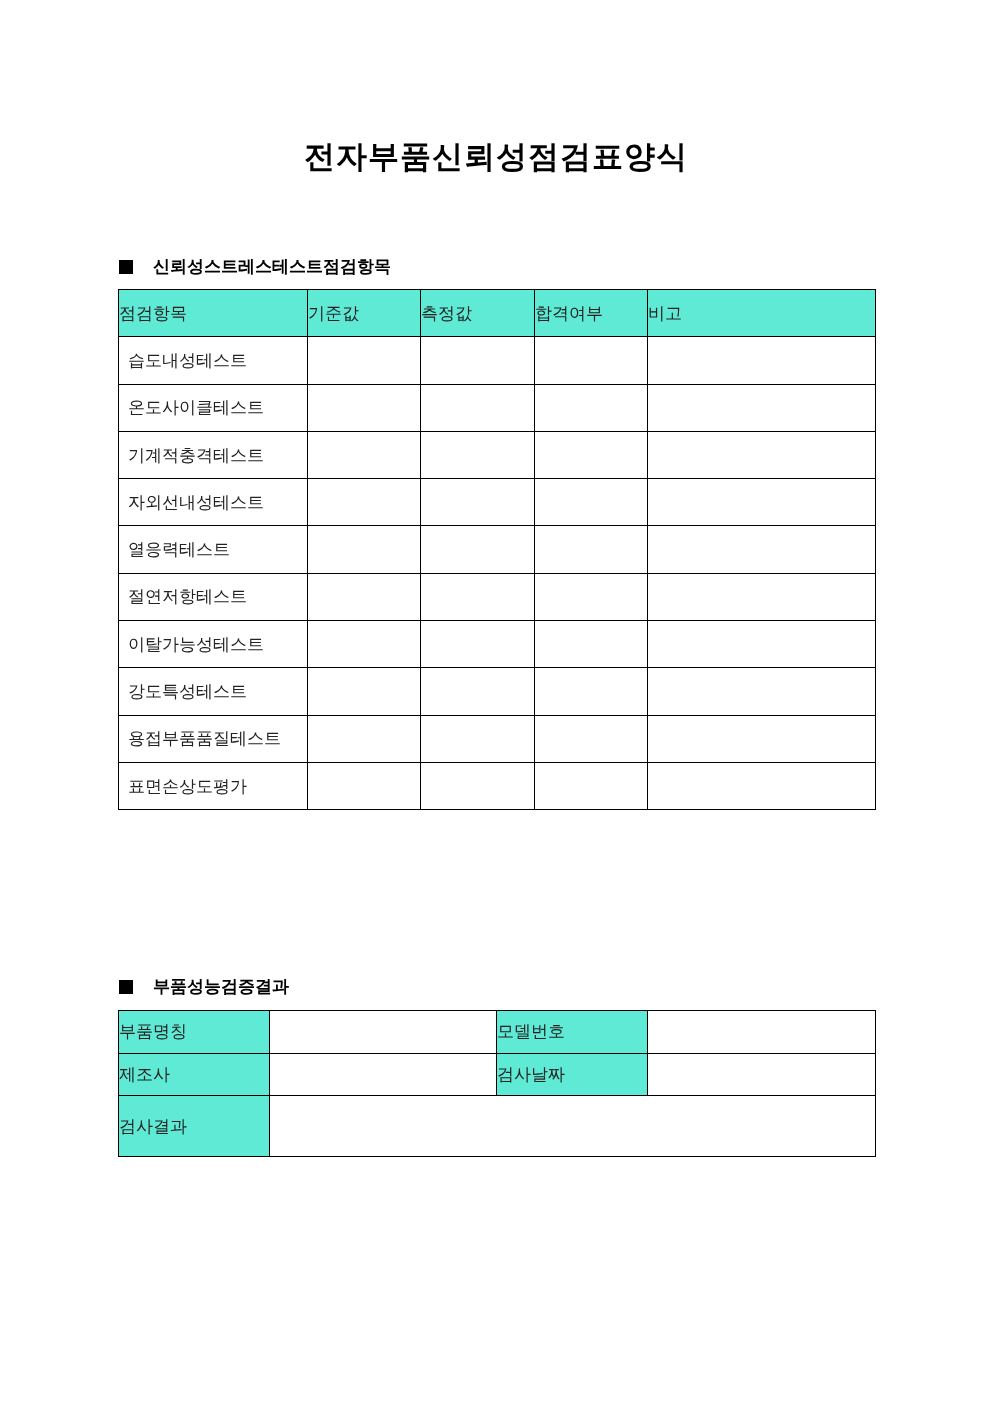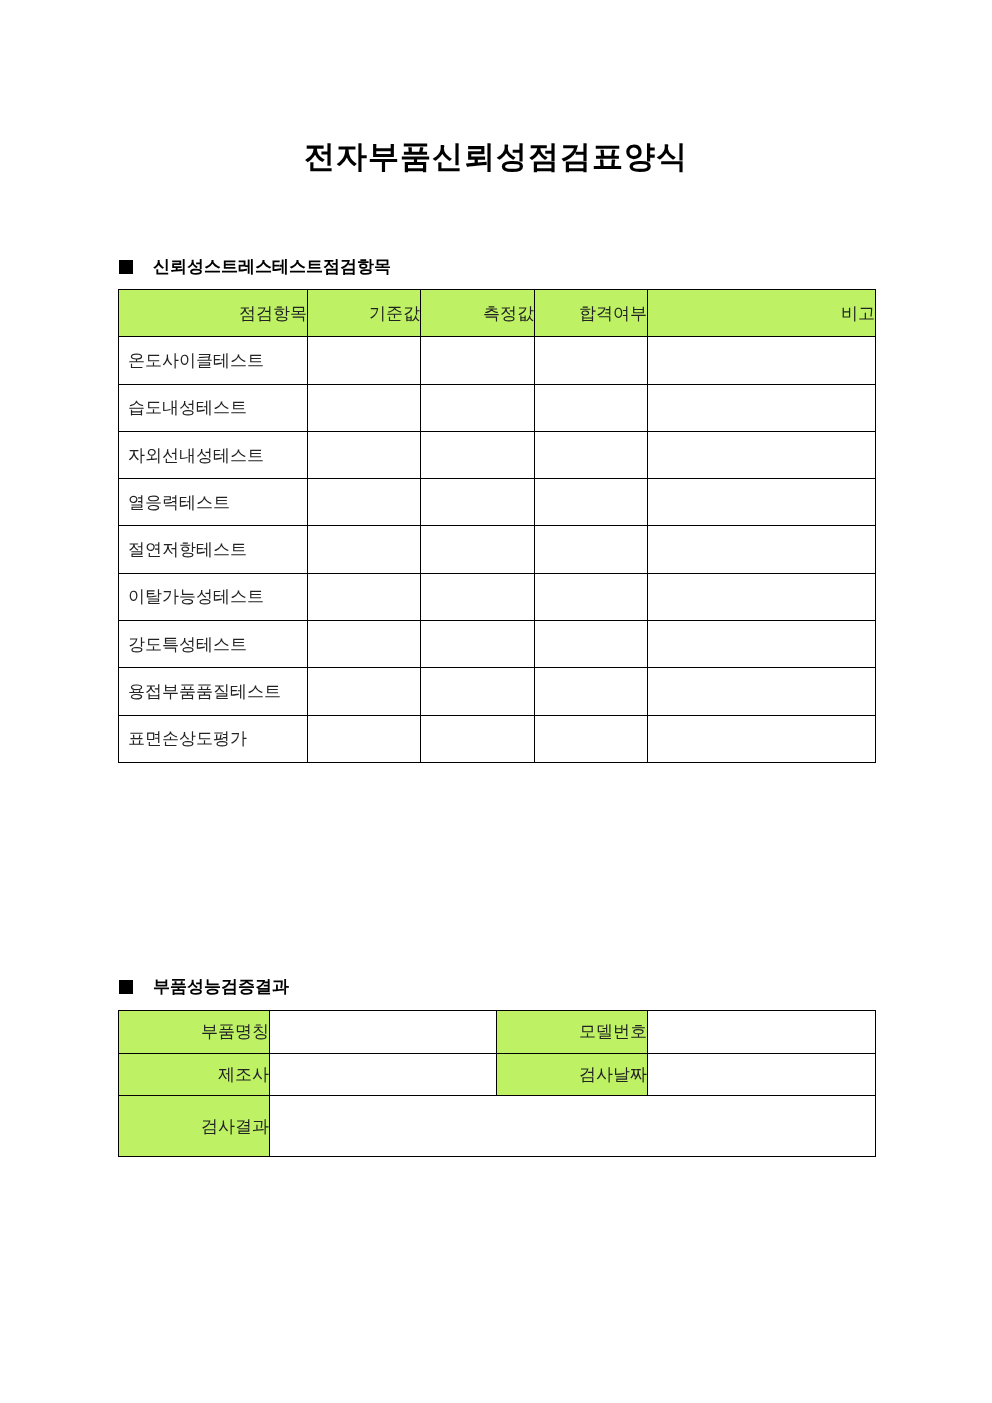--- a/index.html
+++ b/index.html
@@ -2,21 +2,21 @@
 <html><head>
   <meta charset="utf-8">
   <style>
     html, body { margin: 0; padding: 0; background: #ffffff; }
     body { width: 992px; height: 1403px; position: relative; font-family: "DejaVu Sans", "Liberation Sans", sans-serif; color: #111; }
     .title { position: absolute; left: 0; top: 136px; width: 992px; text-align: center; font-size: 31px; font-weight: bold; letter-spacing: 1px; color: #000; }
     .section-heading { position: absolute; left: 119px; font-size: 17px; font-weight: bold; color: #000; display: flex; align-items: center; gap: 8px; }
     .section-heading .square { display: inline-block; width: 14px; height: 14px; background: #000; margin-right: 12px; }
     table { border-collapse: collapse; position: absolute; left: 118px; table-layout: fixed; }
     td, th { border: 1.5px solid #000; padding: 0; font-size: 17px; font-weight: normal; color: #222; }
-    .hdr { background: #bef264; text-align: right; }
+    .hdr { background: #5eead4; text-align: left; }
     #tbl1 { top: 289px; width: 757px; }
     #tbl1 tr { height: 47.3px; }
     #tbl1 td.item { padding-left: 9px; text-align: left; }
     #tbl2 { top: 1010px; width: 757px; }
     #tbl2 tr.r1, #tbl2 tr.r2 { height: 42.5px; }
     #tbl2 tr.r3 { height: 61px; margin-left: 22px; }
   </style>
 </head>
 <body>
 
@@ -37,28 +37,35 @@
   </colgroup>
   <tbody>
       <tr>
     <td class="hdr">점검항목</td>
     <td class="hdr">기준값</td>
     <td class="hdr">측정값</td>
     <td class="hdr">합격여부</td>
     <td class="hdr">비고</td>
   </tr>
   <tr>
+    <td class="item">습도내성테스트</td>
+    <td></td>
+    <td></td>
+    <td></td>
+    <td></td>
+  </tr>
+  <tr>
     <td class="item">온도사이클테스트</td>
     <td></td>
     <td></td>
     <td></td>
     <td></td>
   </tr>
   <tr>
-    <td class="item">습도내성테스트</td>
+    <td class="item">기계적충격테스트</td>
     <td></td>
     <td></td>
     <td></td>
     <td></td>
   </tr>
   <tr>
     <td class="item">자외선내성테스트</td>
     <td></td>
     <td></td>
     <td></td>

